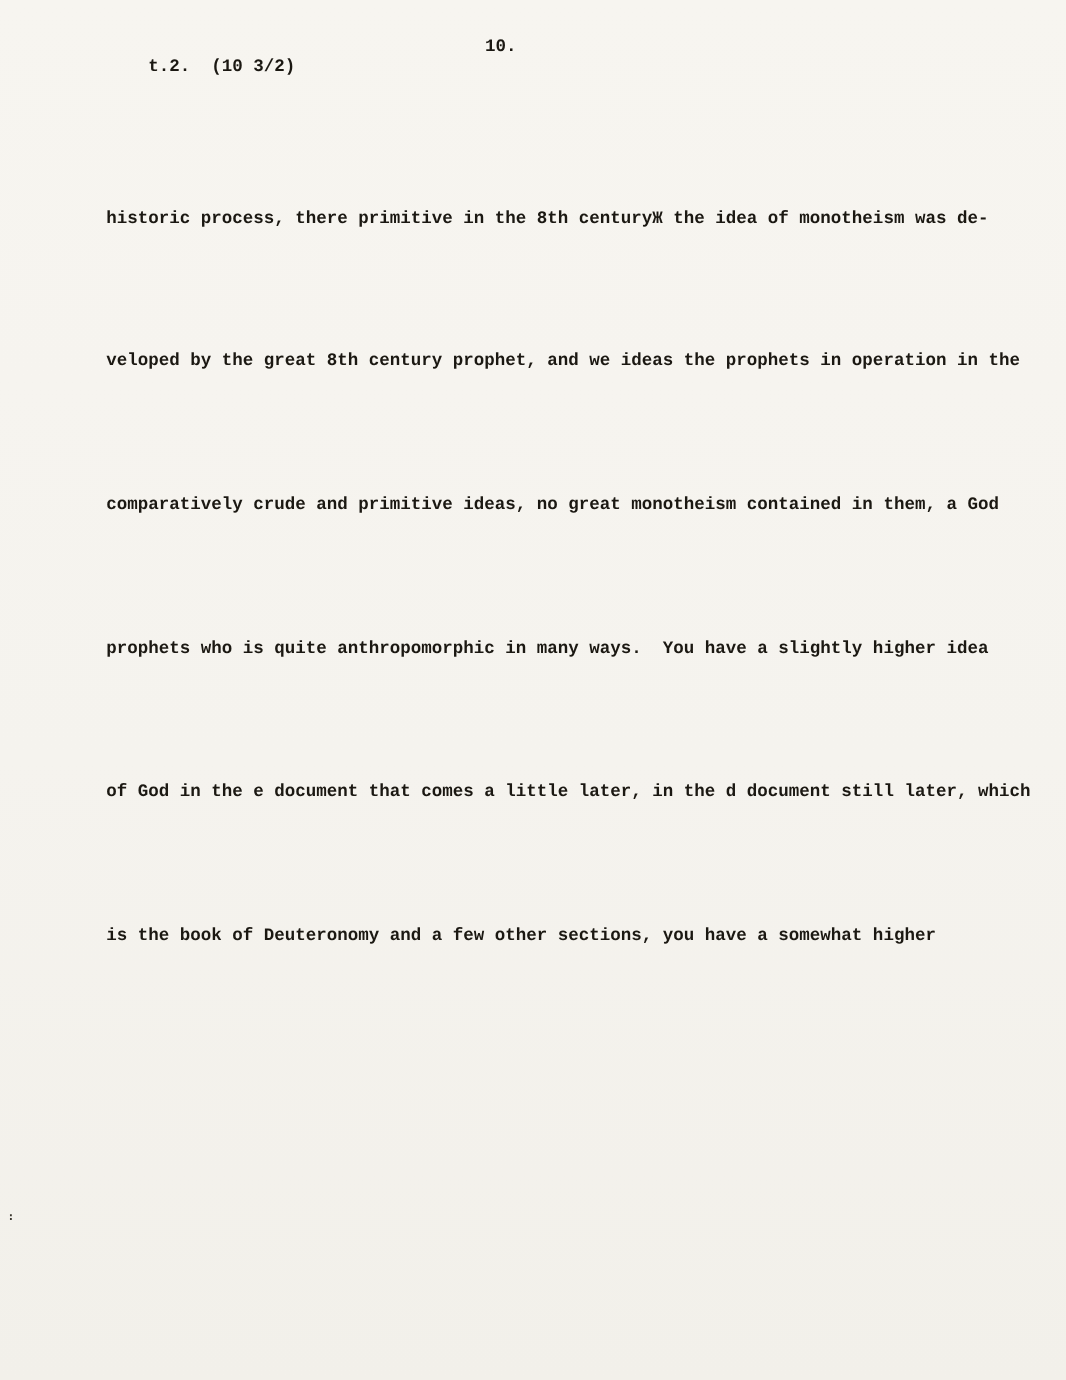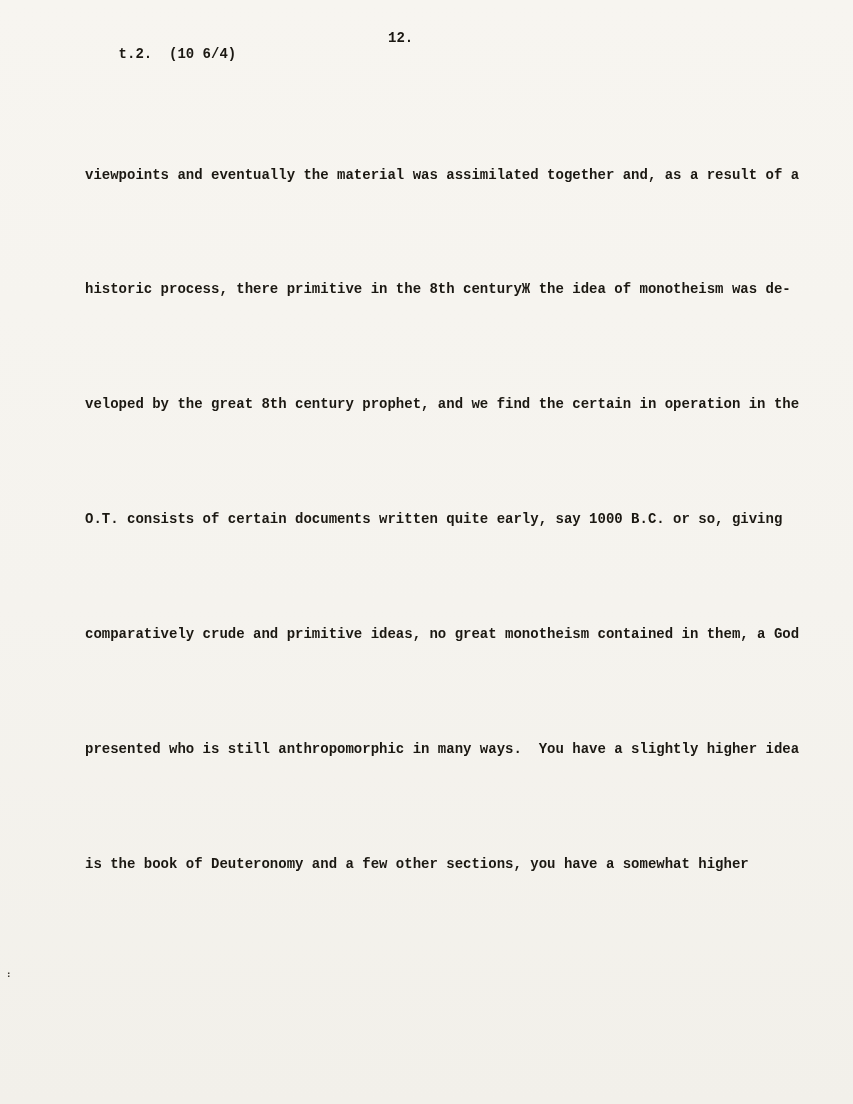--- a/index.html
+++ b/index.html
@@ -38,31 +38,30 @@
     color:#3a372f;font-size:9px;line-height:5px;
     font-family:"DejaVu Sans Mono",monospace;
   }
 </style>
 </head>
 <body>
 
 <div class="page">
 
   <div class="header-row">
-    <span>t.2.  (10 6/4)</span>
-    <span class="page-number">12.</span>
+    <span>t.2.  (10 3/2)</span>
+    <span class="page-number">10.</span>
   </div>
 
   <div class="doc-body">
-    <div class="text-line">viewpoints and eventually the material was assimilated together and, as a result of a</div>
     <div class="text-line">historic process, there primitive in the 8th centuryЖ the idea of monotheism was de-</div>
-    <div class="text-line">veloped by the great 8th century prophet, and we find the certain in operation in the</div>
-    <div class="text-line">O.T. consists of certain documents written quite early, say 1000 B.C. or so, giving</div>
+    <div class="text-line">veloped by the great 8th century prophet, and we ideas the prophets in operation in the</div>
     <div class="text-line">comparatively crude and primitive ideas, no great monotheism contained in them, a God</div>
-    <div class="text-line">presented who is still anthropomorphic in many ways.  You have a slightly higher idea</div>
+    <div class="text-line">prophets who is quite anthropomorphic in many ways.  You have a slightly higher idea</div>
+    <div class="text-line">of God in the e document that comes a little later, in the d document still later, which</div>
     <div class="text-line">is the book of Deuteronomy and a few other sections, you have a somewhat higher</div>
     
     
     
 
     
     
     
     
     

